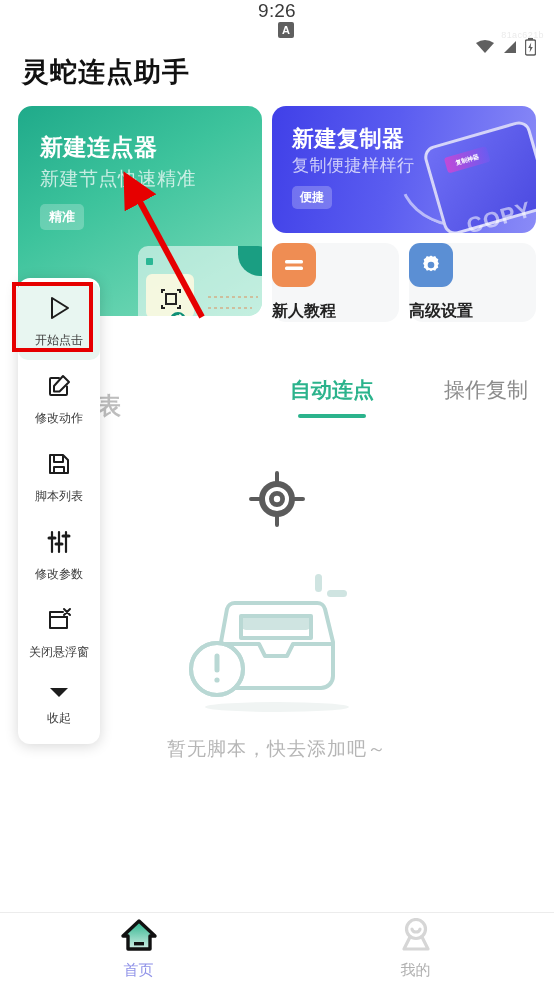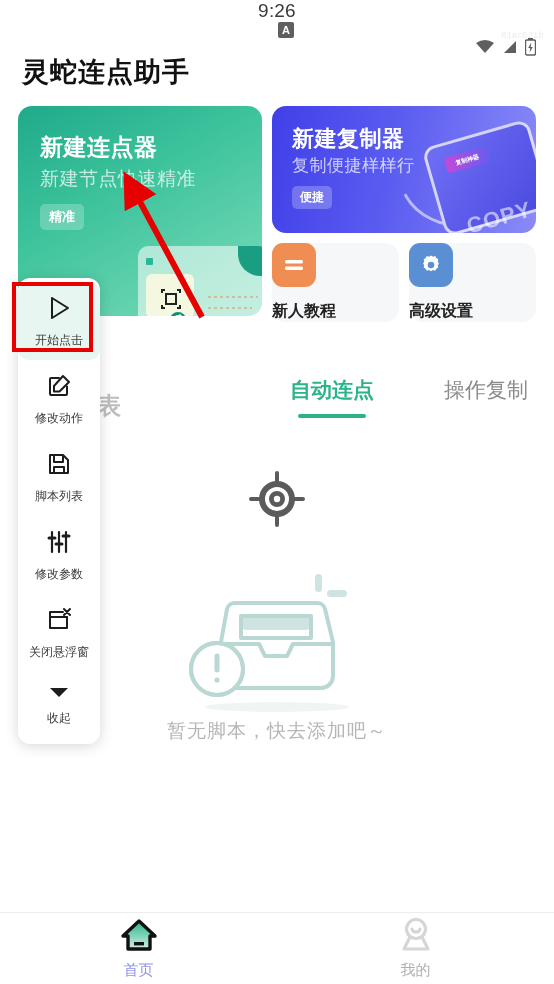--- a/index.html
+++ b/index.html
@@ -141,21 +141,21 @@
     content:""; position:absolute; left:8px; right:8px; bottom:0; height:4px;
     background:#2bb38c; border-radius:2px;
   }
 
   
   .empty-wrap {
     position:absolute; left:0; right:0; top:470px;
     display:flex; flex-direction:column; align-items:center;
   }
   .crosshair { margin-bottom:32px; }
-  .empty-text { font-size:19px; color:#b6b6b6; letter-spacing:1px; }
+  .empty-text { margin-top:18px; font-size:19px; color:#b6b6b6; letter-spacing:1px; }
 
   
   .float-panel {
     position:absolute; left:18px; top:278px; width:82px;
     background:#fff; border-radius:12px;
     box-shadow:0 2px 14px rgba(0,0,0,.16);
     padding:4px 0 6px 0; z-index:40;
   }
   .fp-item {
     display:flex; flex-direction:column; align-items:center; justify-content:center;

